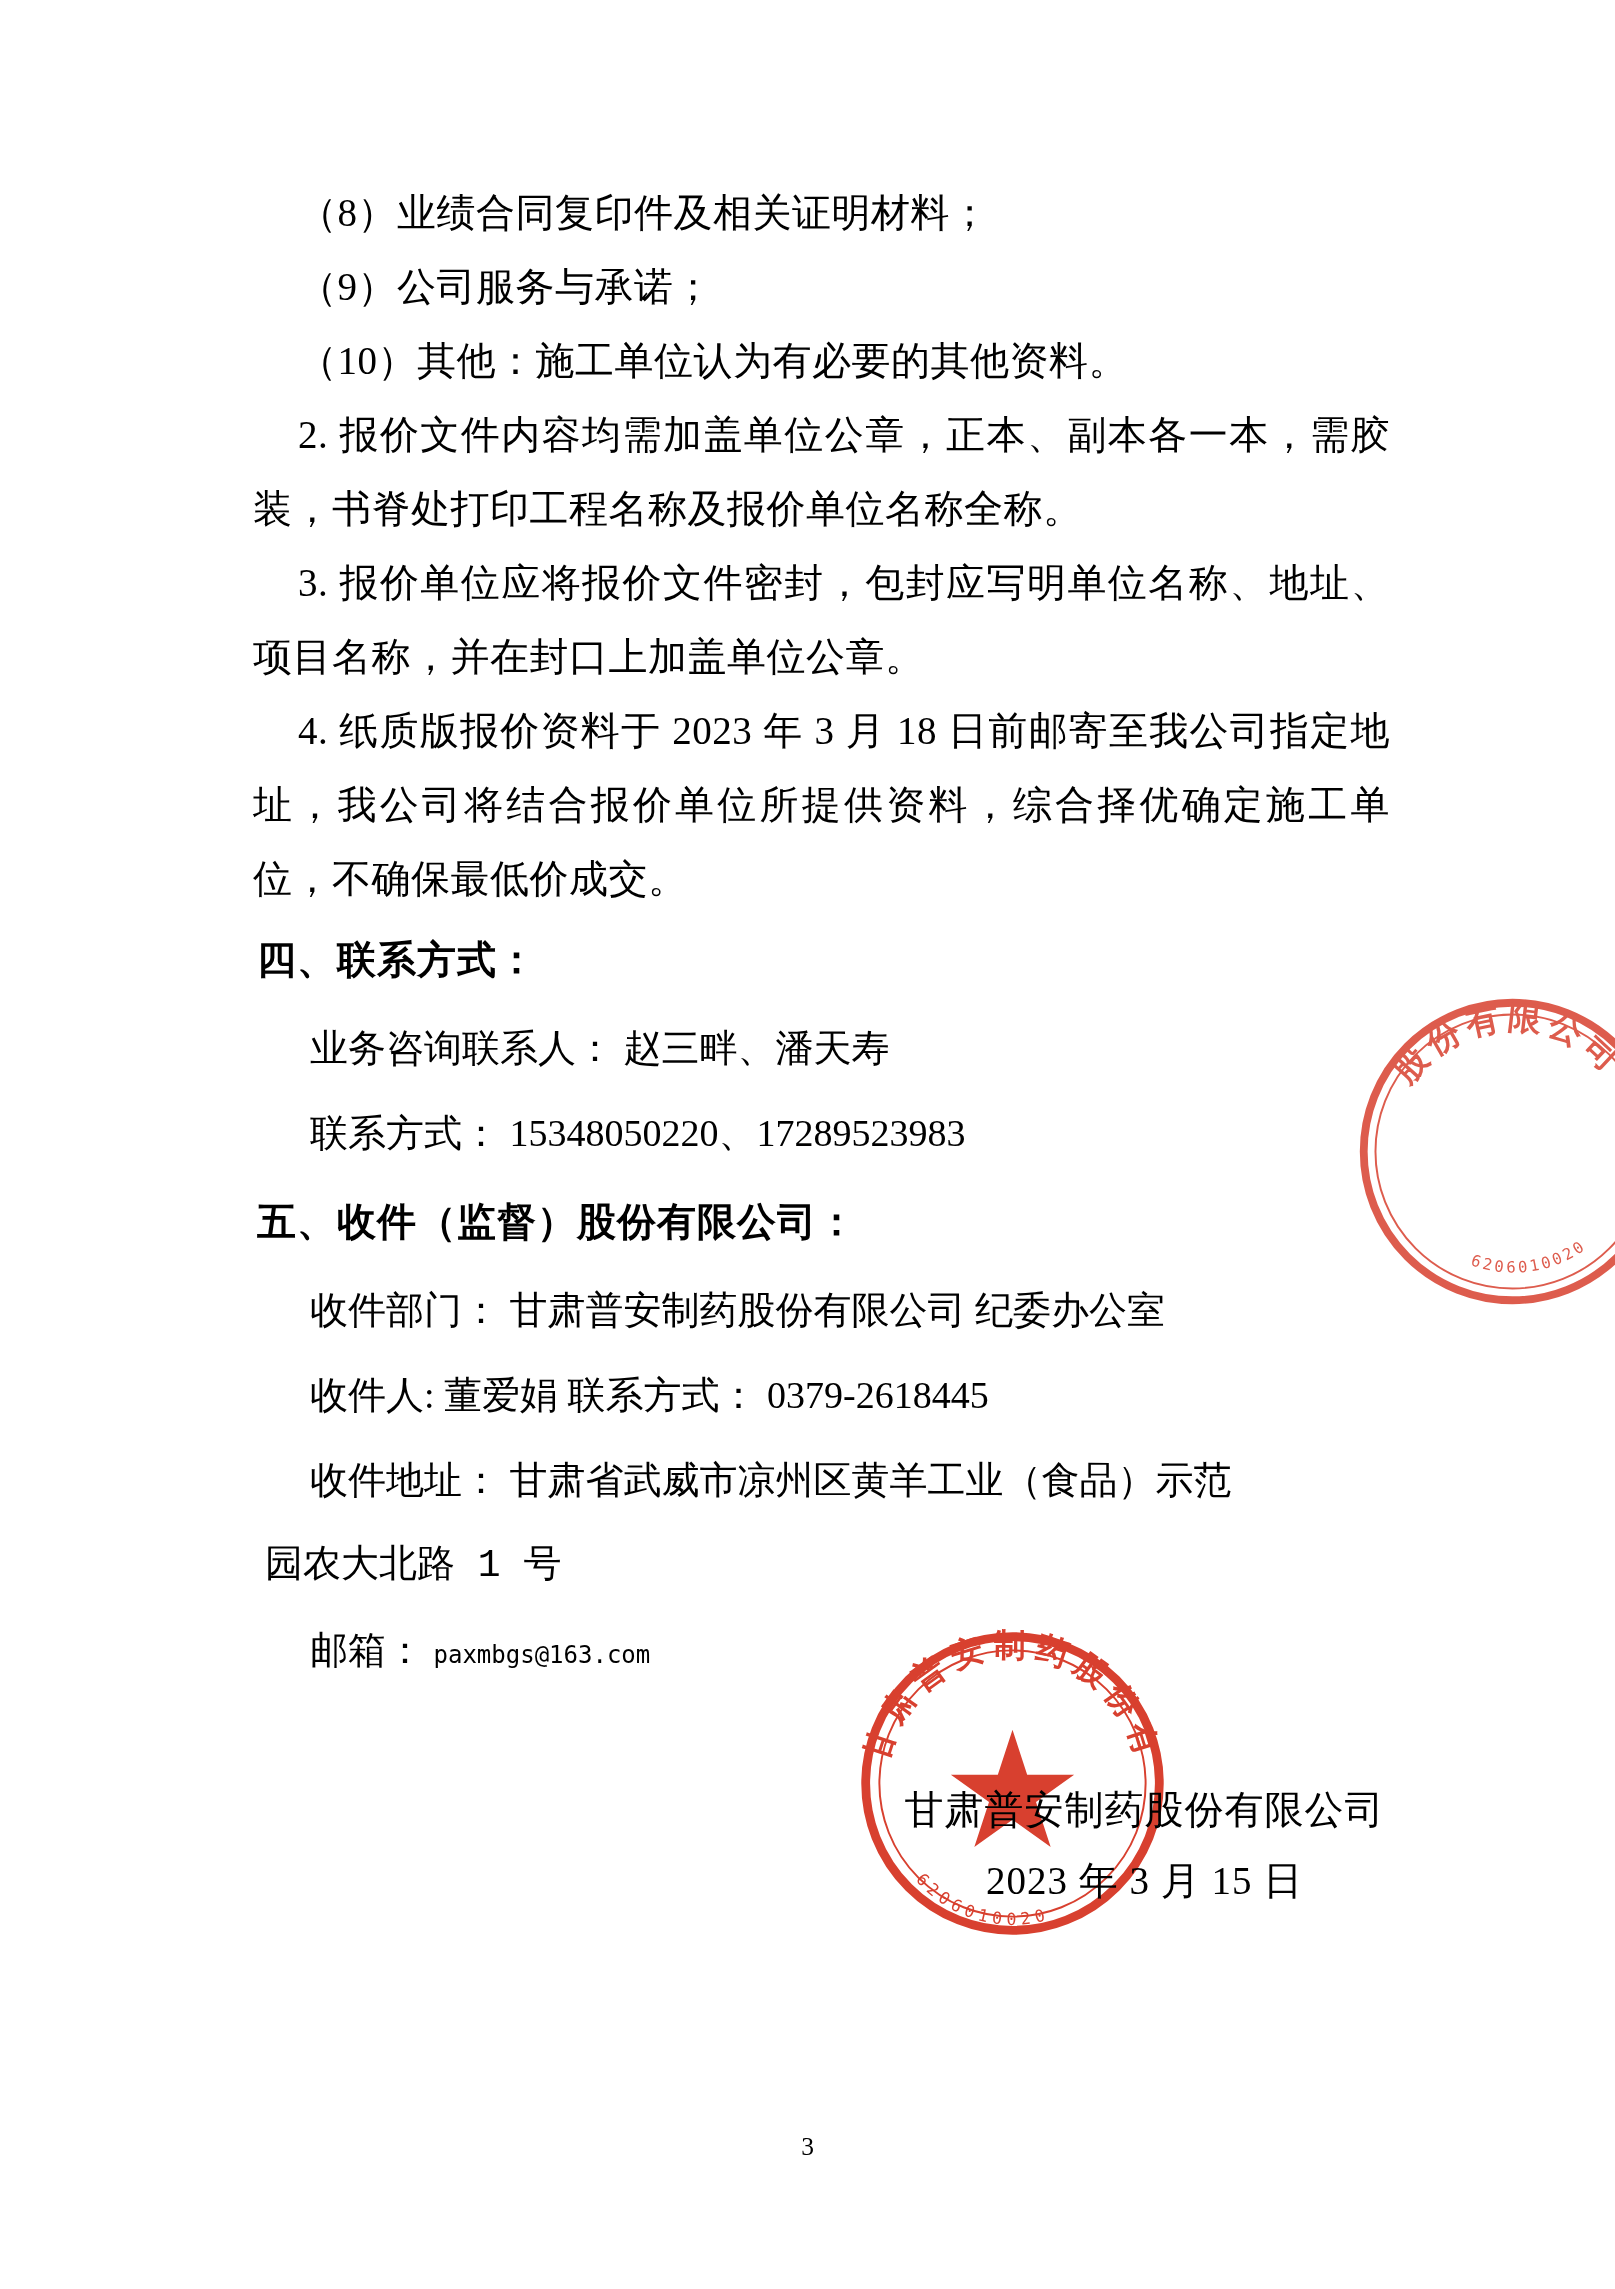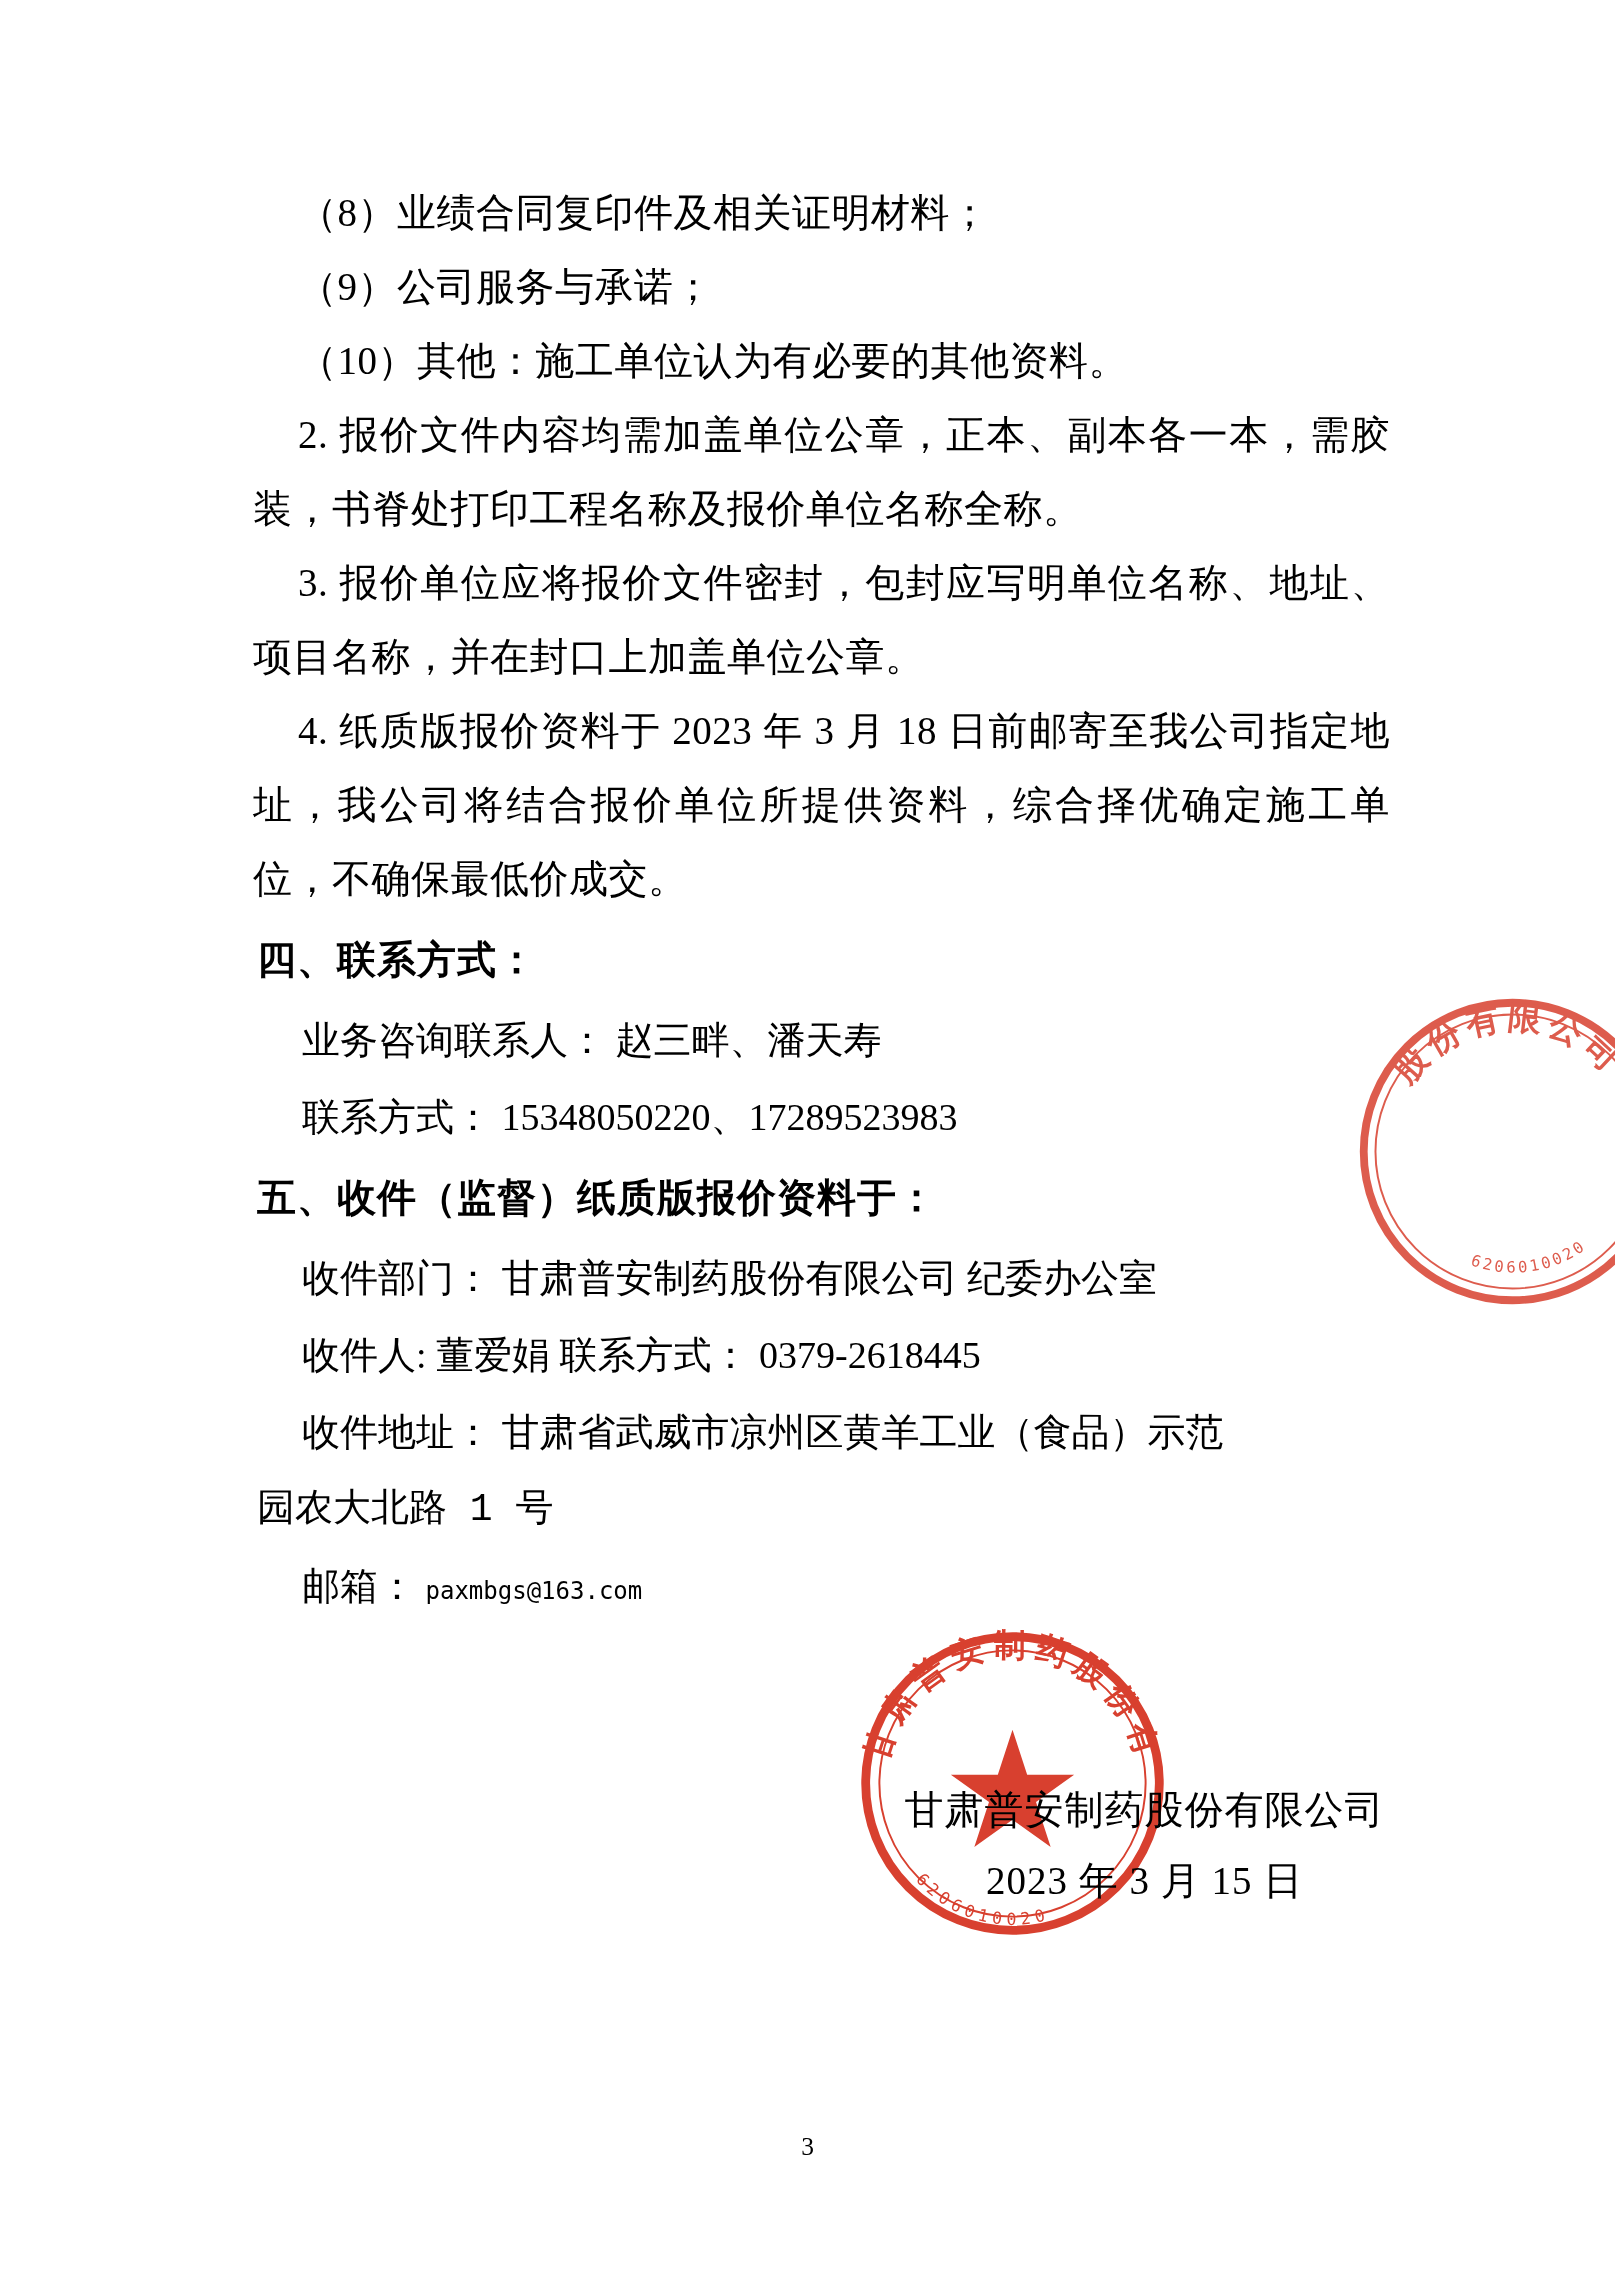--- a/index.html
+++ b/index.html
@@ -42,21 +42,21 @@
     line-height: 80px;
     color: #000000;
     letter-spacing: 1px;
     margin: 4px;
   }
   .sub {
     font-family: "Liberation Serif", serif;
     font-size: 38px;
     line-height: 73px;
     color: #000000;
-    margin: 4px;
+    margin: 12px;
     padding-left: 45px;
   }
   .sub-hang {
     padding-left: 0;
     font-family: Liberation Mono, monospace;
   }
   .mono {
     font-family: "DejaVu Sans Mono", monospace;
     font-size: 24px;
     letter-spacing: 0px;
@@ -131,21 +131,21 @@
     <p class="para indent2">（9）公司服务与承诺；</p>
     <p class="para indent2">（10）其他：施工单位认为有必要的其他资料。</p>
     <p class="para indent2">2. 报价文件内容均需加盖单位公章，正本、副本各一本，需胶装，书脊处打印工程名称及报价单位名称全称。</p>
     <p class="para indent2">3. 报价单位应将报价文件密封，包封应写明单位名称、地址、项目名称，并在封口上加盖单位公章。</p>
     <p class="para indent2">4. 纸质版报价资料于 2023 年 3 月 18 日前邮寄至我公司指定地址，我公司将结合报价单位所提供资料，综合择优确定施工单位，不确保最低价成交。</p>
 
     <h2 class="heading">四、联系方式：</h2>
     <p class="sub">业务咨询联系人： 赵三畔、潘天寿</p>
     <p class="sub">联系方式： 15348050220、17289523983</p>
 
-    <h2 class="heading">五、收件（监督）纸质版报价资料于：</h2>
+    <h2 class="heading">五、收件（监督）股份有限公司：</h2>
     <p class="sub">收件部门： 甘肃普安制药股份有限公司  纪委办公室</p>
     <p class="sub">收件人: 董爱娟    联系方式： 0379-2618445</p>
     <p class="sub">收件地址： 甘肃省武威市凉州区黄羊工业（食品）示范</p>
     <p class="sub sub-hang">园农大北路 1 号</p>
     <p class="sub">
       <span>邮箱：</span>
       <span class="mono">paxmbgs@163.com</span>
     </p>
 
   </div>

